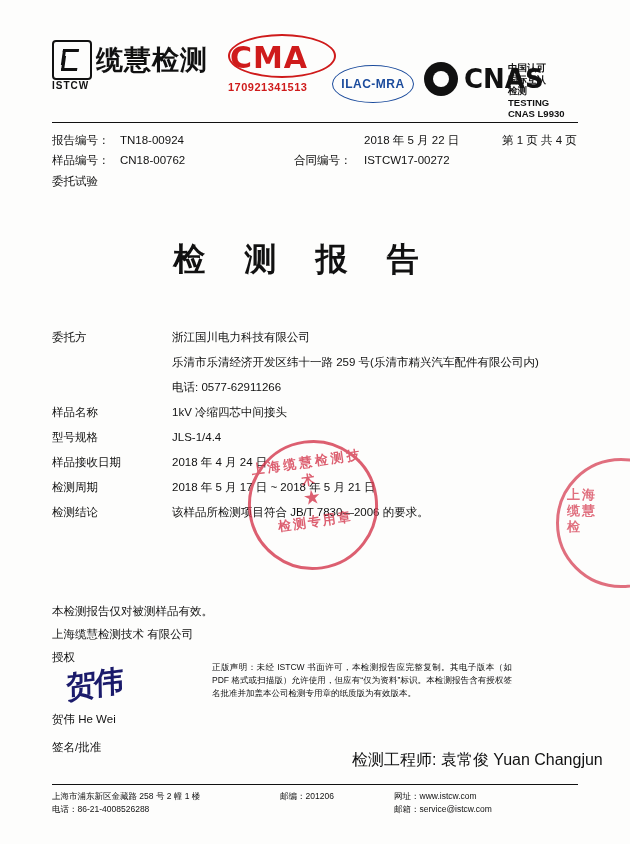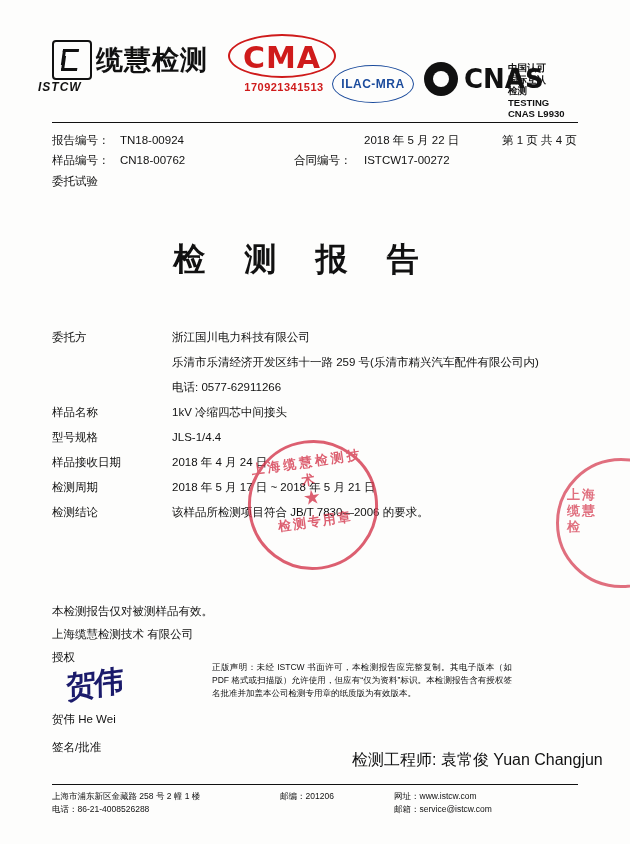--- a/index.html
+++ b/index.html
@@ -52,41 +52,39 @@
     content: "";
     position: absolute;
     left: 8px; bottom: 7px;
     width: 13px; height: 12px;
     border-left: 3px solid #111;
     border-bottom: 3px solid #111;
     transform: skewX(-8deg);
   }
   .istcw-sub {
     position: absolute;
-    left: 38px; top: 52px;
-    font-size: 12px;
+    left: 52px; top: 52px;
+    font-size: 10px;
     font-weight: bold;
     letter-spacing: 1px;
     color: #111;
-    font-style: italic;
   }
   .logo-cn {
     position: absolute;
     left: 96px; top: 14px;
     font-size: 27px;
     font-weight: bold;
     letter-spacing: 1px;
     color: #111;
     font-family: "DejaVu Sans", sans-serif;
   }
   .logo-cma {
     position: absolute;
     left: 228px; top: 6px;
     width: 112px;
-    text-align: center;
   }
   .cma-ellipse {
     width: 108px; height: 44px;
     border: 2px solid #cf1b1b;
     border-radius: 50%;
     color: #cf1b1b;
     font-size: 30px;
     font-weight: bold;
     letter-spacing: 1px;
     line-height: 44px;

